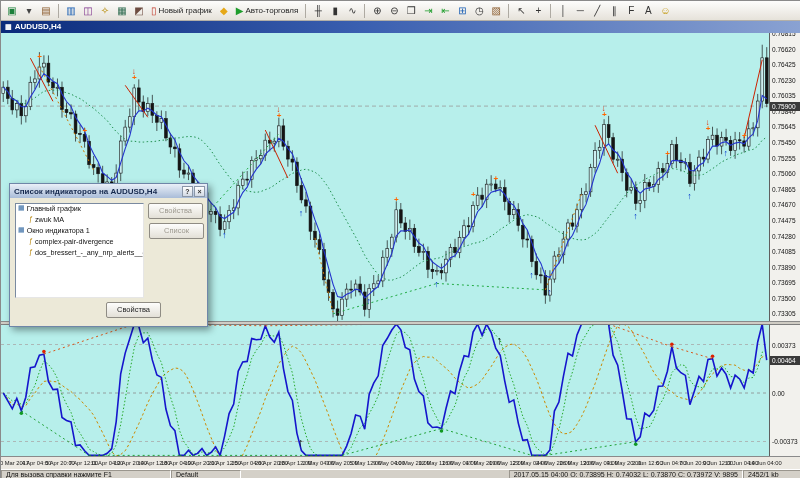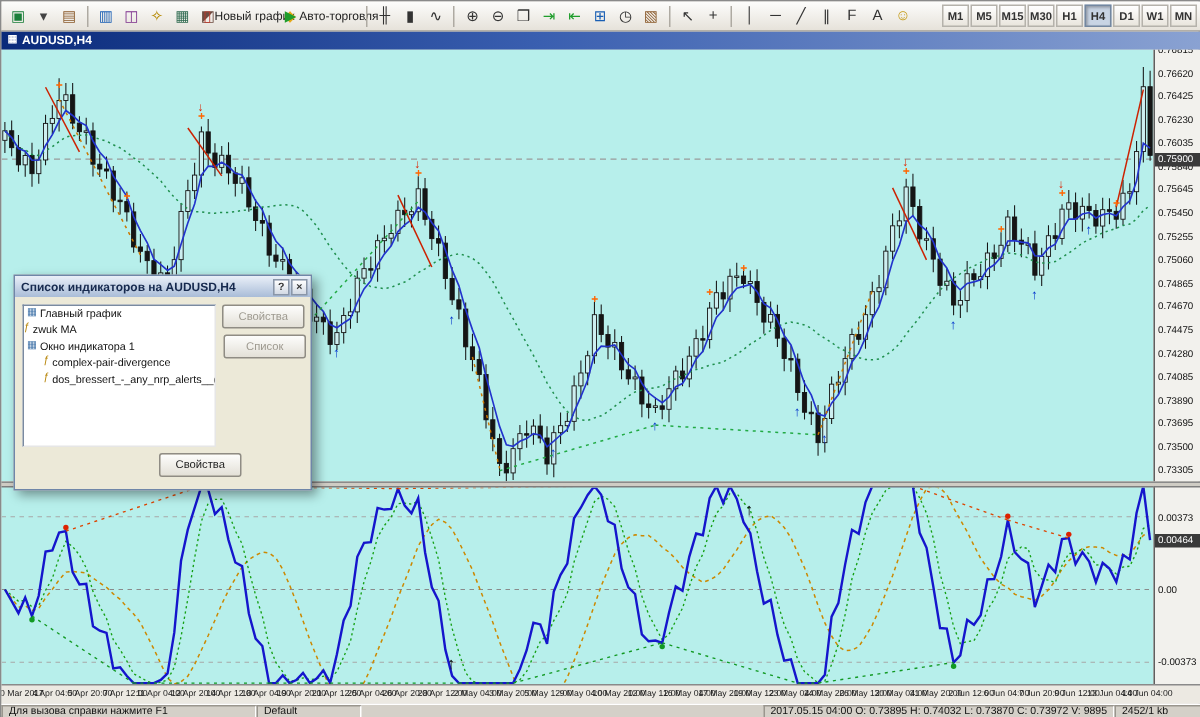--- a/index.html
+++ b/index.html
@@ -162,31 +162,20 @@
         <span style="color: rgb(51, 51, 51);">∥</span>
       </div>
       <div class="tb-item">
         <span style="color: rgb(51, 51, 51);">F</span>
       </div>
       <div class="tb-item">
         <span style="color: rgb(51, 51, 51);">A</span>
       </div>
       <div class="tb-item">
         <span style="color: rgb(196, 154, 18);">☺</span>
-      </div>
-      <div class="tf-wrap">
-        <div class="tf-btn">M1</div>
-        <div class="tf-btn">M5</div>
-        <div class="tf-btn">M15</div>
-        <div class="tf-btn">M30</div>
-        <div class="tf-btn">H1</div>
-        <div class="tf-btn active">H4</div>
-        <div class="tf-btn">D1</div>
-        <div class="tf-btn">W1</div>
-        <div class="tf-btn">MN</div>
       </div>
     </div>
 
   <div class="chart-titlebar">
     <span style="font-size:7px">▦</span>
     <span>AUDUSD,H4</span>
   </div>
 
   <div class="plot" id="main-plot"><svg width="768" height="288">
         <line x1="0" y1="73.09847434119266" x2="768" y2="73.09847434119266" stroke="#9a9a9a" stroke-dasharray="4 3" stroke-width="0.8"></line>
@@ -739,21 +728,21 @@
     <div class="dlg-title">
       <span class="txt">Список индикаторов на AUDUSD,H4</span>
       <span class="dlg-btn">?</span>
       <span class="dlg-btn">×</span>
     </div>
     <div class="listbox">
         <div class="tree-row" style="padding-left: 2px;">
           <span class="ico" style="color: rgb(58, 110, 165);">▦</span>
           <span>Главный график</span>
         </div>
-        <div class="tree-row" style="">
+        <div class="tree-row" style="padding-left: 13px;">
           <span class="ico" style="color: rgb(184, 134, 11);">ƒ</span>
           <span>zwuk MA</span>
         </div>
         <div class="tree-row" style="padding-left: 2px;">
           <span class="ico" style="color: rgb(58, 110, 165);">▦</span>
           <span>Окно индикатора 1</span>
         </div>
         <div class="tree-row" style="padding-left: 13px;">
           <span class="ico" style="color: rgb(184, 134, 11);">ƒ</span>
           <span>complex-pair-divergence</span>

